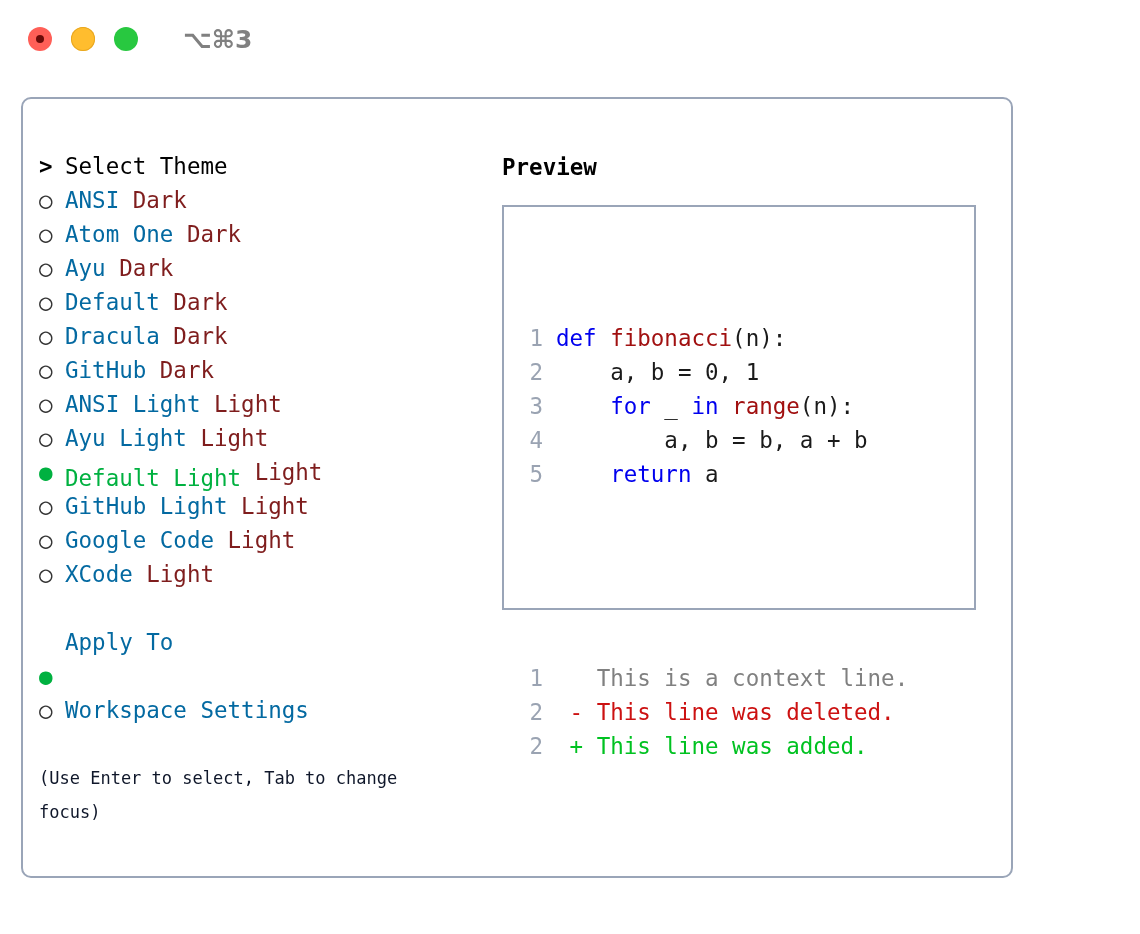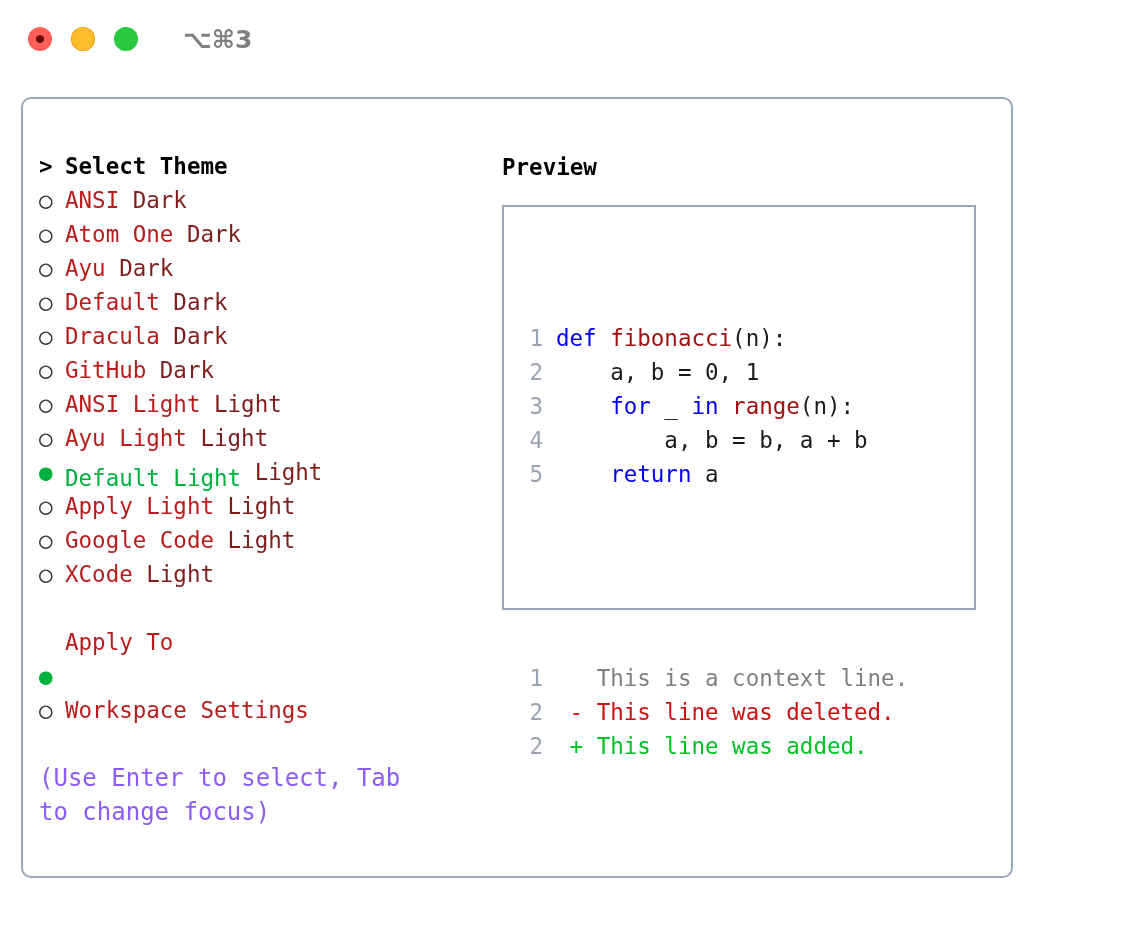--- a/index.html
+++ b/index.html
@@ -111,32 +111,32 @@
     flex: 0 0 26px;
     font-size: 22.5px;
     color: #1a1a1a;
     text-align: left;
   }
   .marker.caret { font-weight: bold; color: #000; }
   .marker.dot-on  { color: #00b140; }
   .marker.dot-off { color: #333333; }
   .marker.blank { color: transparent; }
 
-  .label { color: #b91c1c; }
-  .label.bold { font-weight: bold; color: #000000; }
+  .label { color: #0369a1; }
+  .label.bold { font-weight: normal; color: #000000; }
   .label.sel  { color: #00b140; margin-top: 12px; }
   .suffix { color: #7f1d1d; }
 
   .section-gap { height: 34px; }
 
   .hint {
     margin-top: 34px;
-    font-size: 24px;
-    line-height: 34px;
-    color: #8b5cf6;
+    font-size: 17px;
+    line-height: 34px;
+    color: #0f172a;
     width: 400px;
     white-space: pre-wrap;
   }
 
   
   .right-col {
     position: absolute;
     left: 479px;
     top: 51px;
     width: 480px;
@@ -208,21 +208,21 @@
         <div id="theme-list">
             <div class="row"><span class="marker dot-off">○</span><span class="label">ANSI</span><span class="suffix"> Dark</span></div>
             <div class="row"><span class="marker dot-off">○</span><span class="label">Atom One</span><span class="suffix"> Dark</span></div>
             <div class="row"><span class="marker dot-off">○</span><span class="label">Ayu</span><span class="suffix"> Dark</span></div>
             <div class="row"><span class="marker dot-off">○</span><span class="label">Default</span><span class="suffix"> Dark</span></div>
             <div class="row"><span class="marker dot-off">○</span><span class="label">Dracula</span><span class="suffix"> Dark</span></div>
             <div class="row"><span class="marker dot-off">○</span><span class="label">GitHub</span><span class="suffix"> Dark</span></div>
             <div class="row"><span class="marker dot-off">○</span><span class="label">ANSI Light</span><span class="suffix"> Light</span></div>
             <div class="row"><span class="marker dot-off">○</span><span class="label">Ayu Light</span><span class="suffix"> Light</span></div>
             <div class="row"><span class="marker dot-on">●</span><span class="label sel">Default Light</span><span class="suffix"> Light</span></div>
-            <div class="row"><span class="marker dot-off">○</span><span class="label">Apply Light</span><span class="suffix"> Light</span></div>
+            <div class="row"><span class="marker dot-off">○</span><span class="label">GitHub Light</span><span class="suffix"> Light</span></div>
             <div class="row"><span class="marker dot-off">○</span><span class="label">Google Code</span><span class="suffix"> Light</span></div>
             <div class="row"><span class="marker dot-off">○</span><span class="label">XCode</span><span class="suffix"> Light</span></div>
           </div>
 
         <div class="section-gap"></div>
 
         <div class="row">
           <span class="marker blank">○</span>
           <span class="label">Apply To</span>
         </div>

